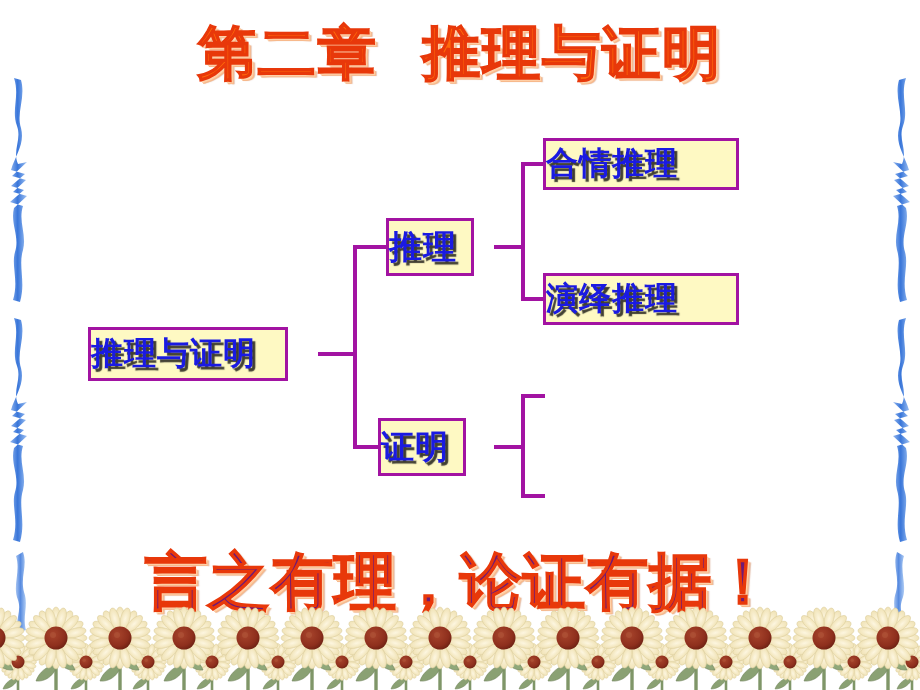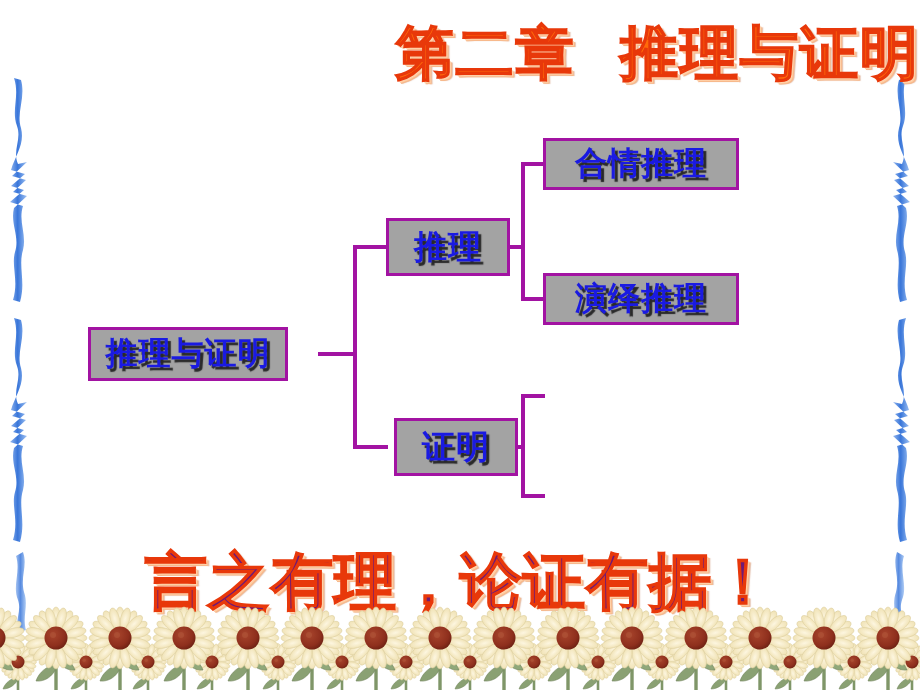--- a/index.html
+++ b/index.html
@@ -17,21 +17,21 @@
     background: #ffffff;
     overflow: hidden;
   }
 
   
   .title {
     position: absolute;
     left: 0;
     top: 16px;
     width: 920px;
-    text-align: right;
+    text-align: center;
     font-family: "DejaVu Serif", "Liberation Serif", serif;
     font-weight: bold;
     font-size: 58px;
     line-height: 74px;
     letter-spacing: 2px;
     color: #ff6a0a;
     -webkit-text-stroke: 1.5px #e8380a;
     text-shadow:
        1px 1px 0 #ffd9b8,
        2px 2px 0 #ffcfa6,
@@ -69,41 +69,40 @@
     position: absolute;
     left: 0;
     top: 0;
     width: 920px;
     height: 690px;
     z-index: 4;
   }
   .node {
     position: absolute;
     box-sizing: border-box;
-    background: #a3a3a3;
+    background: #fef9c3;
     border: 3px solid #a213a2;
     display: flex;
     align-items: center;
-    justify-content: center;
     z-index: 5;
   }
   .node span {
     font-family: "DejaVu Serif", "Liberation Serif", serif;
     font-weight: bold;
     color: #1a1ae2;
     letter-spacing: 1px;
     white-space: pre;
     text-shadow: 3px 3px 1px rgba(0,0,0,0.75);
   }
   .n-root  { left: 88px;  top: 327px; width: 200px; height: 54px; }
   .n-root  span { font-size: 32px; }
-  .n-mid   { width: 124px; height: 58px; }
+  .n-mid   { width: 88px; height: 58px; }
   .n-mid   span { font-size: 33px; }
   .n-inf   { left: 386px; top: 218px; }
-  .n-prf   { left: 394px; top: 418px; }
+  .n-prf   { left: 378px; top: 418px; }
   .n-leaf  { left: 543px; width: 196px; height: 52px; }
   .n-leaf  span { font-size: 32px; }
   .l-1 { top: 138px; }
   .l-2 { top: 273px; }
   .l-3 { top: 370px; }
   .l-4 { top: 470px; }
 
   
   .brush-col {
     position: absolute;

